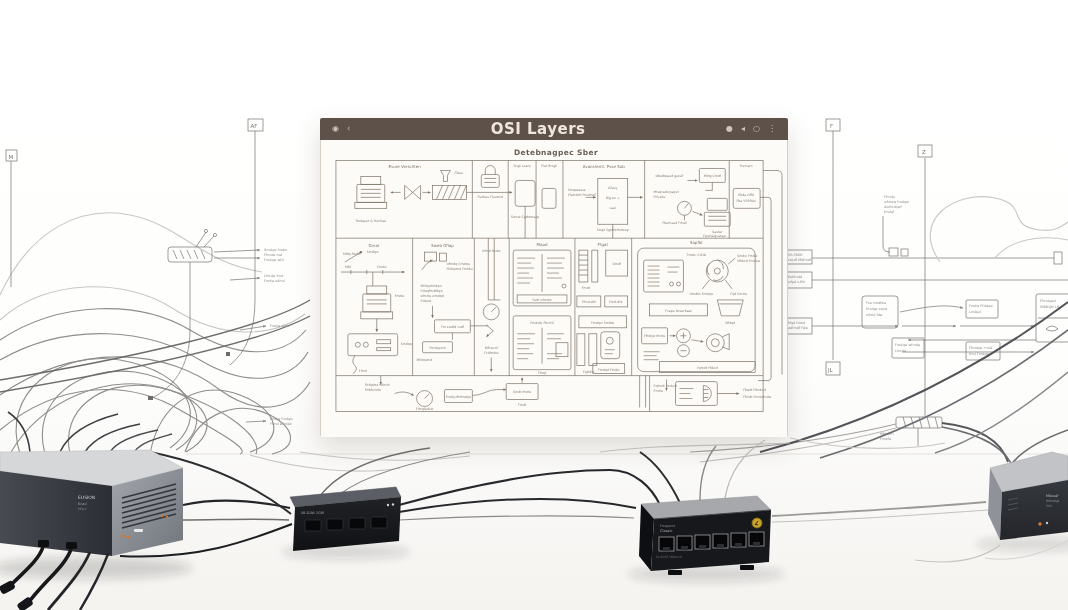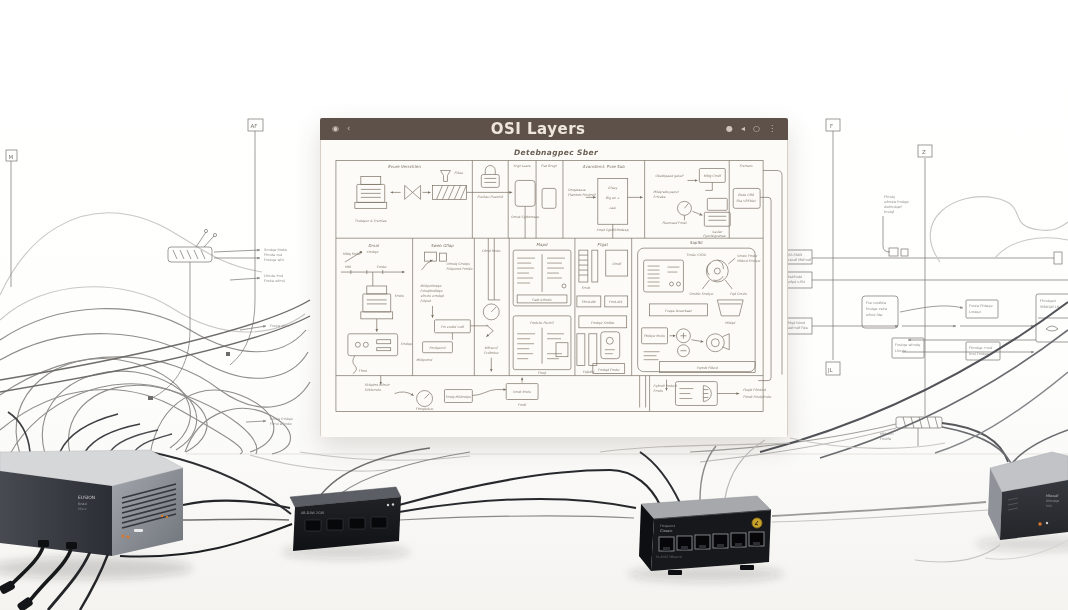--- a/index.html
+++ b/index.html
@@ -15,21 +15,21 @@
   .mk{font-size:5.5px;fill:#77756f;}
   .bg-svg,.dev-svg{position:absolute;left:0;top:0;}
   #app-window{position:absolute;left:320px;top:118px;width:468px;height:319px;
     box-shadow:0 10px 26px rgba(70,58,45,.16);border-radius:2px;overflow:hidden;}
   #titlebar{height:22px;background:#5e5149;display:flex;align-items:center;
     padding:0 8px;box-sizing:border-box;}
   #titlebar .ticon{color:#cfc3ba;font-size:8px;line-height:22px;margin:0 4px;cursor:default;}
   #win-title{flex:1;text-align:center;color:#efe7df;font-size:15px;font-weight:bold;letter-spacing:.5px;}
   #tb-left,#tb-right{display:flex;align-items:center;}
   #win-content{height:328px;background:#fcfbf8;border-left:1px solid #d8d0c6;
-    border-right:1px solid #d8d0c6;box-sizing:border-box;font-style:italic;}
+    border-right:1px solid #d8d0c6;box-sizing:border-box;}
   #win-bottom{height:9px;background:#6b5c51;}
   .dline{stroke:#7c7165;stroke-width:.7;fill:none;}
   .dfill{fill:#7c7165;}
   .micro{stroke:#a3988b;stroke-width:.9;}
   .sket{stroke:#8f8d89;stroke-width:1.1;fill:none;}
   .sket2{stroke:#6e6c68;stroke-width:1.4;fill:none;}
   .sketl{stroke:#c9c7c3;stroke-width:1.1;fill:none;}
   .thin{stroke:#75736f;stroke-width:.7;fill:none;}
 </style>
 </head>

